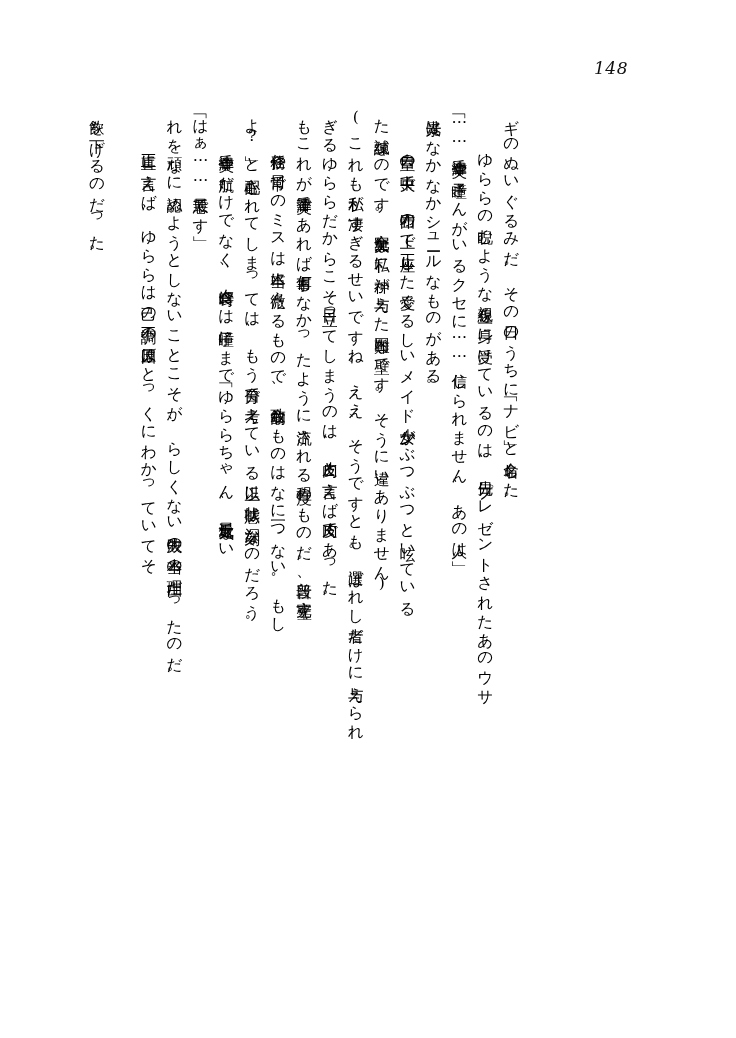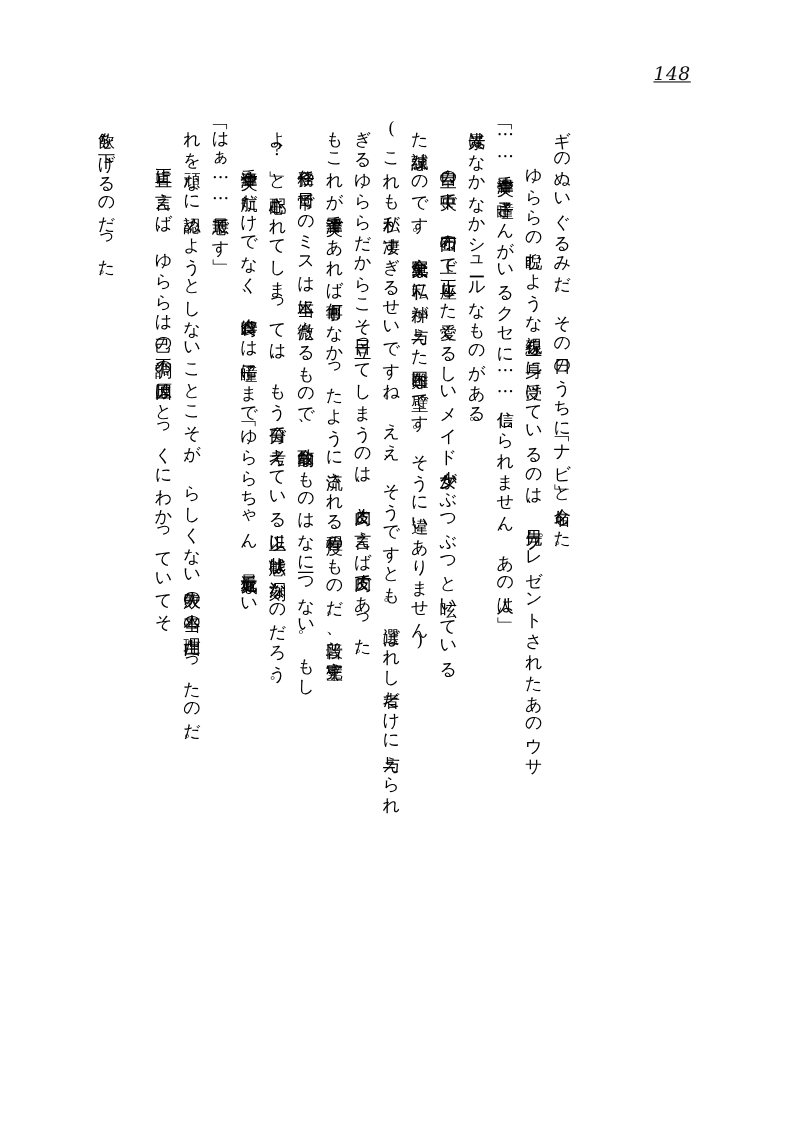--- a/index.html
+++ b/index.html
@@ -23,21 +23,20 @@
   }
   .page-number {
     position: absolute;
     top: 58px;
     right: 108px;
     font-size: 17px;
     font-style: italic;
     font-family: "DejaVu Serif", "Liberation Serif", serif;
     letter-spacing: 0.5px;
     color: #111;
-    text-decoration: underline;
   }
   .text-block {
     position: absolute;
     top: 108px;
     right: 88px;
     height: 828px;
     width: 570px;
     display: flex;
     flex-direction: row;
     justify-content: flex-start;

